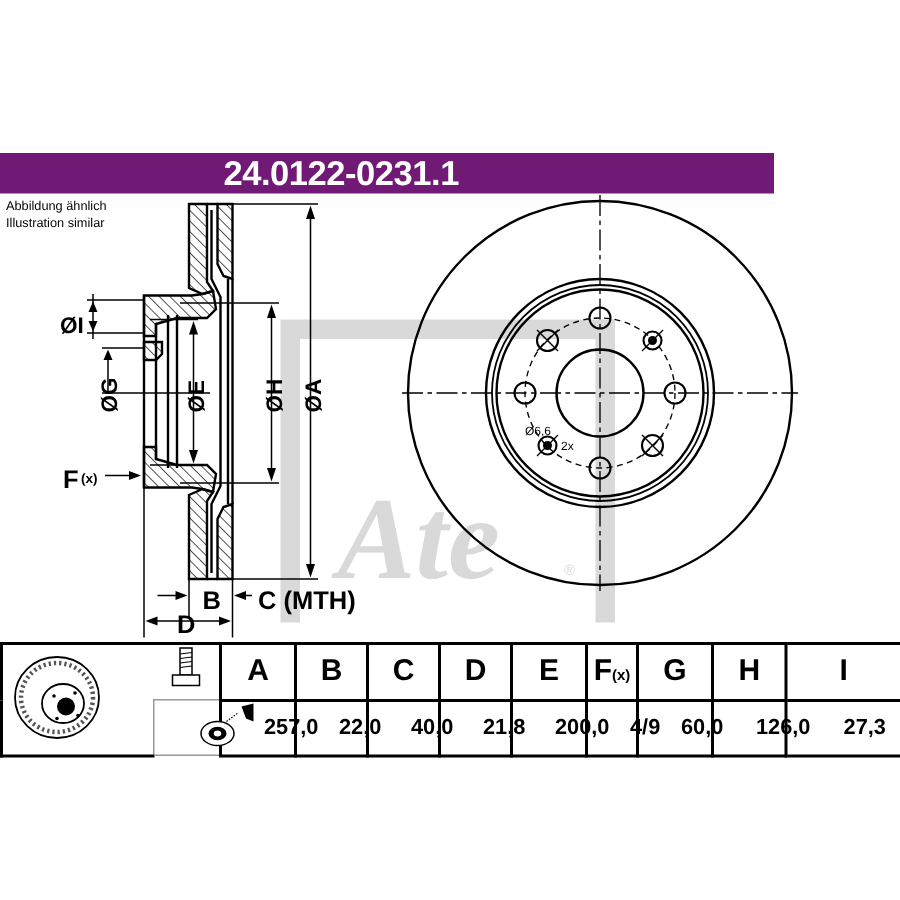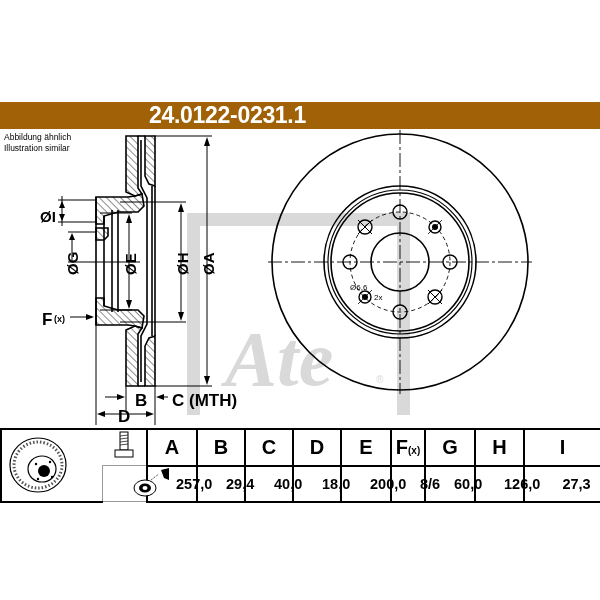--- a/index.html
+++ b/index.html
@@ -1,17 +1,17 @@
 <!DOCTYPE html>
 <html><head>
 <meta charset="utf-8">
 <style>
   html, body { margin: 0; padding: 0; background: #ffffff; }
   body { width: 600px; height: 600px; position: relative; overflow: hidden; font-family: "Liberation Sans", sans-serif; }
-  .header-bar { position: absolute; left: 0; top: 102px; width: 600px; height: 27px; background: #a16207; color: #ffffff; font-weight: bold; font-size: 23px; line-height: 27px; }
+  .header-bar { position: absolute; left: 0; top: 102px; width: 516px; height: 27px; background: #701a75; color: #ffffff; font-weight: bold; font-size: 23px; line-height: 27px; }
   .header-bar .part-no { position: absolute; left: 149px; top: 0; letter-spacing: -0.3px; }
   .header-bar .ref-no { position: absolute; left: 371px; top: 0; letter-spacing: -0.3px; }
   .caption { position: absolute; left: 4px; top: 132px; font-size: 8.5px; font-weight: normal; line-height: 11px; color: #000; }
   svg.drawing { position: absolute; left: 0; top: 0; }
   .spec-table { position: absolute; left: 0; top: 428px; width: 600px; height: 71px; border-collapse: collapse; table-layout: fixed; }
   .spec-table td { border: 2px solid #000; text-align: center; font-weight: bold; padding: 0; color: #000; }
   .spec-table tr.head td { height: 33px; font-size: 20px; }
   .spec-table tr.vals td { height: 34px; font-size: 14.5px; padding-left: 28px; }
   .spec-table td.img-cell { position: relative; }
   .sub { font-size: 10px; }
@@ -221,23 +221,23 @@
     <td class="img-cell" style="border:1px solid #999;border-right:2px solid #000;">
       <svg width="40" height="32" viewBox="0 0 40 32">
         <ellipse cx="14" cy="22" rx="11" ry="8" fill="#fff" stroke="#000" stroke-width="1"></ellipse>
         <ellipse cx="14" cy="22" rx="6" ry="4.5" fill="#000"></ellipse>
         <ellipse cx="14" cy="22" rx="2.5" ry="2" fill="#fff"></ellipse>
         <line x1="20" y1="14" x2="28" y2="8" stroke="#000" stroke-width="0.8" stroke-dasharray="1,1"></line>
         <polygon points="30,4 38,2 38,14 33,12" fill="#000"></polygon>
       </svg>
     </td>
     <td>257,0</td>
-    <td>29,4</td>
+    <td>22,0</td>
     <td>40,0</td>
-    <td>18,0</td>
+    <td>21,8</td>
     <td>200,0</td>
-    <td>8/6</td>
+    <td>4/9</td>
     <td>60,0</td>
     <td>126,0</td>
     <td>27,3</td>
   </tr>
 </tbody>
   </table>
 
 </body></html>

